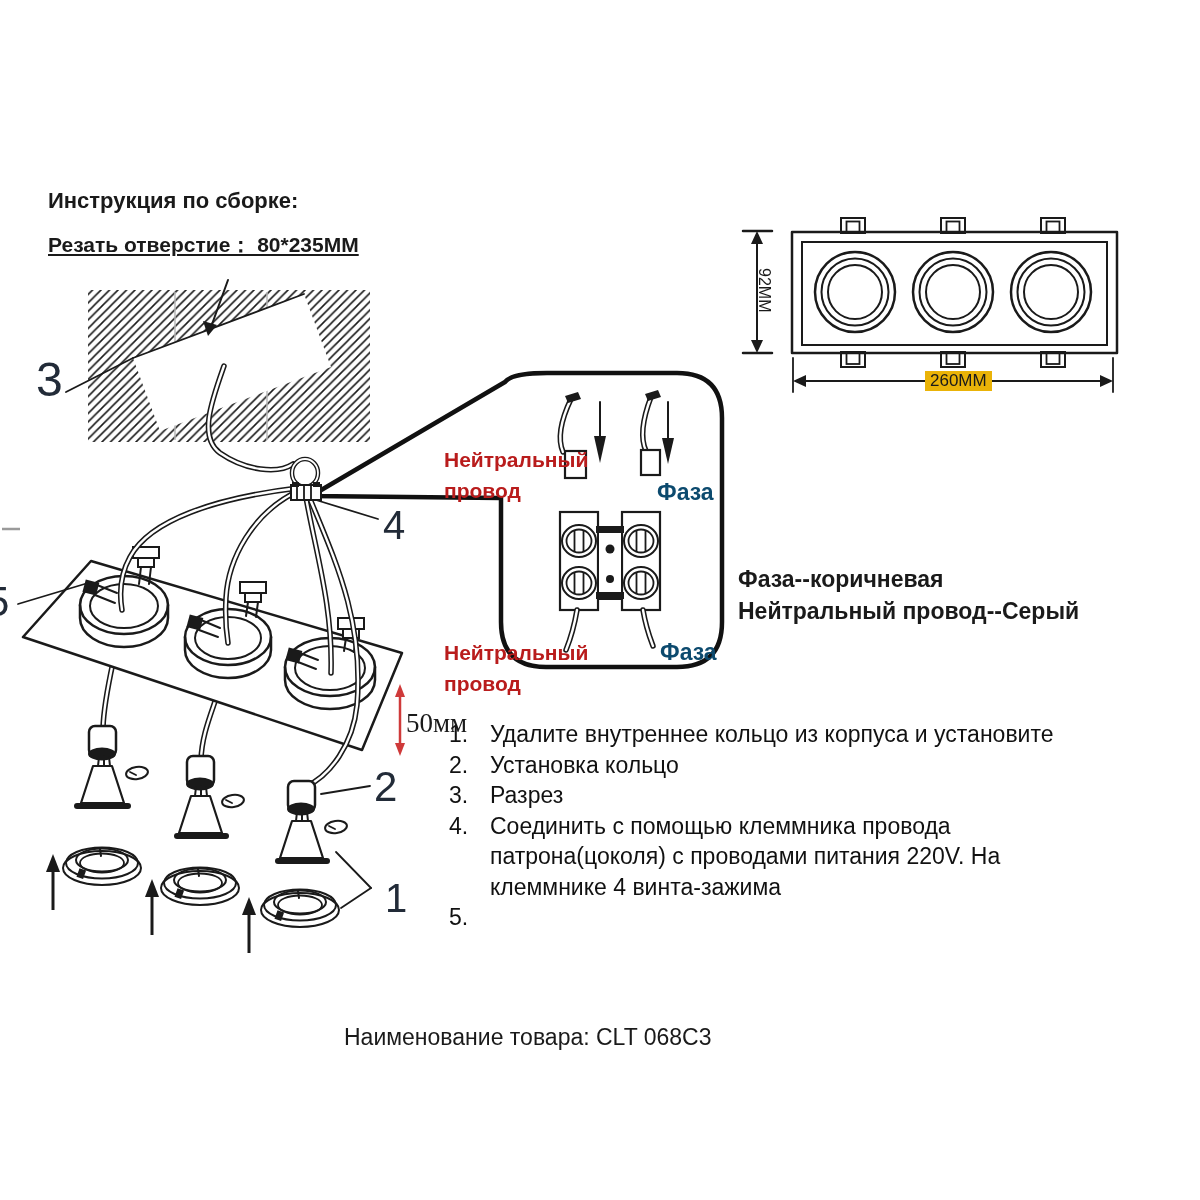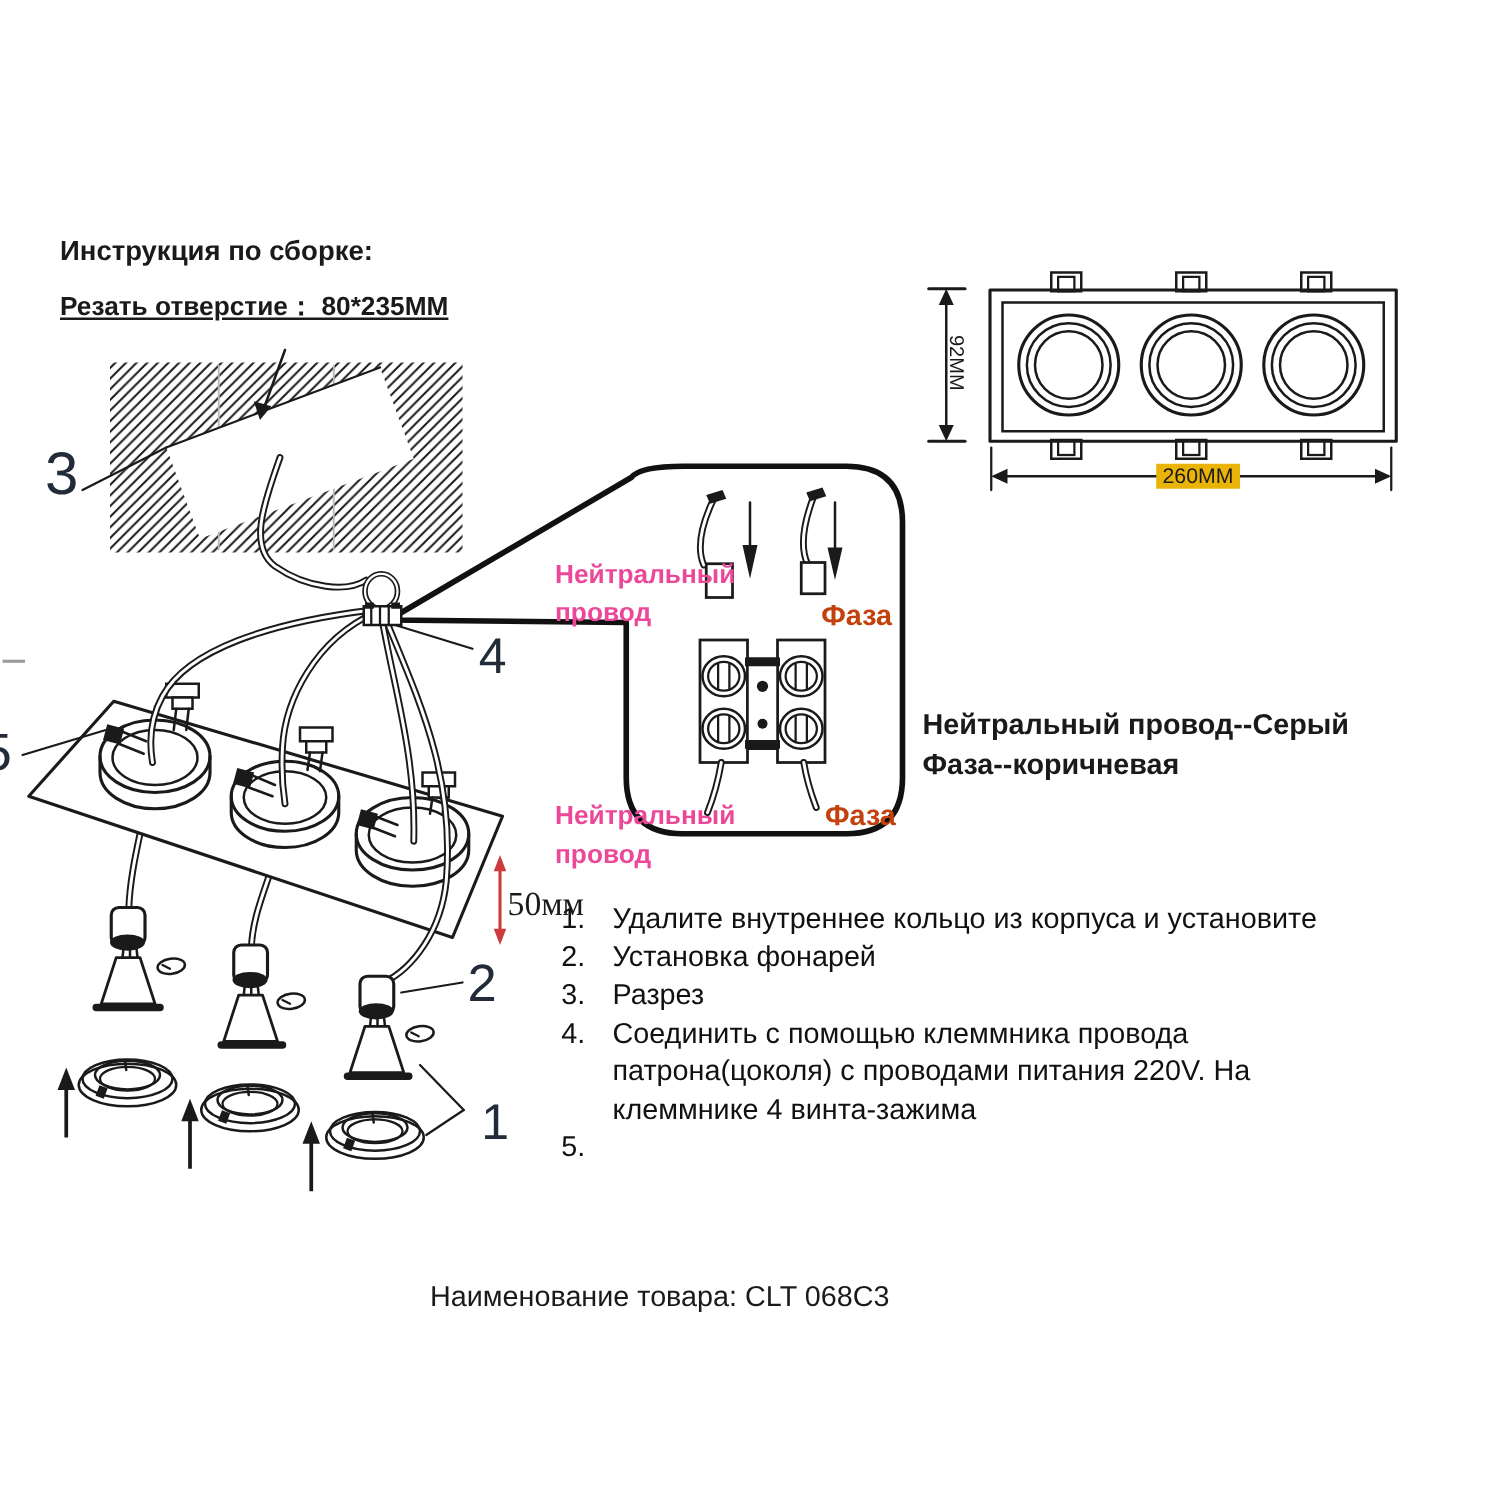--- a/index.html
+++ b/index.html
@@ -8,22 +8,22 @@
   #art{position:absolute;left:0;top:0;width:1200px;height:1200px;}
   .txt{position:absolute;white-space:nowrap;}
   .ln{fill:none;stroke:#1a1a1a;stroke-width:2.5;stroke-linecap:round;stroke-linejoin:round;}
   .ln2{fill:none;stroke:#1a1a1a;stroke-width:2;stroke-linecap:round;}
   .ln1{fill:none;stroke:#1a1a1a;stroke-width:1.8;stroke-linecap:round;}
   .cable-o{fill:none;stroke:#1a1a1a;stroke-width:5.5;stroke-linecap:round;}
   .cable-i{fill:none;stroke:#ffffff;stroke-width:2.4;stroke-linecap:round;}
   .dark{fill:#1a1a1a;stroke:none;}
   .wfill{fill:#ffffff;}
   .digit{position:absolute;font-size:42px;line-height:1;color:#222b38;}
-  .lbl{position:absolute;font-size:21px;line-height:31px;font-weight:600;color:#ec4899;}
-  .faza{position:absolute;font-size:23px;font-weight:600;color:#c2410c;}
+  .lbl{position:absolute;font-size:21px;line-height:31px;font-weight:600;color:#b91c1c;}
+  .faza{position:absolute;font-size:23px;font-weight:600;color:#0c4a6e;}
   .steps{position:absolute;left:449px;top:719px;width:640px;font-size:23px;line-height:30.5px;color:#111;}
   .step{display:flex;}
   .step-num{width:41px;flex:0 0 41px;}
   .dim{position:absolute;font-size:17px;color:#1a1a1a;}
 </style>
 </head>
 <body>
 
 <svg id="art" viewBox="0 0 1200 1200" xmlns="http://www.w3.org/2000/svg">
   <defs>
@@ -358,39 +358,39 @@
   <div>провод</div>
 </div>
 <div class="faza" style="left:657px;top:479px;">Фаза</div>
 <div class="lbl" style="left:444px;top:637px;">
   <div>Нейтральный</div>
   <div>провод</div>
 </div>
 <div class="faza" style="left:660px;top:639px;">Фаза</div>
 
 <div class="txt" style="left:738px;top:563px;font-size:23px;font-weight:600;line-height:32px;white-space:normal;width:420px;">
+  <div>Фаза--коричневая</div>
   <div>Нейтральный провод--Серый</div>
-  <div>Фаза--коричневая</div>
 </div>
 
 <div class="dim" style="left:773px;top:268px;font-size:16px;transform:rotate(90deg);transform-origin:0 0;">92MM</div>
 <div class="dim" style="left:925px;top:371px;background:#eab308;padding:0 5px;">260MM</div>
 <div class="dim" style="left:406px;top:708px;font-size:27px;font-family:Liberation Serif, serif;">50мм</div>
 
 <div class="steps">
   <div class="step">
     <div class="step-num">1.</div>
     <div class="step-lines">
       <div>Удалите внутреннее кольцо из корпуса и установите</div>
     </div>
   </div>
   <div class="step">
     <div class="step-num">2.</div>
     <div class="step-lines">
-      <div>Установка фонарей</div>
+      <div>Установка кольцо</div>
     </div>
   </div>
   <div class="step">
     <div class="step-num">3.</div>
     <div class="step-lines">
       <div>Разрез</div>
     </div>
   </div>
   <div class="step">
     <div class="step-num">4.</div>

